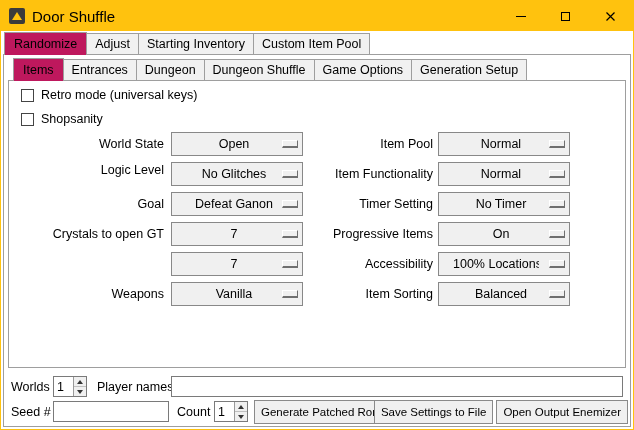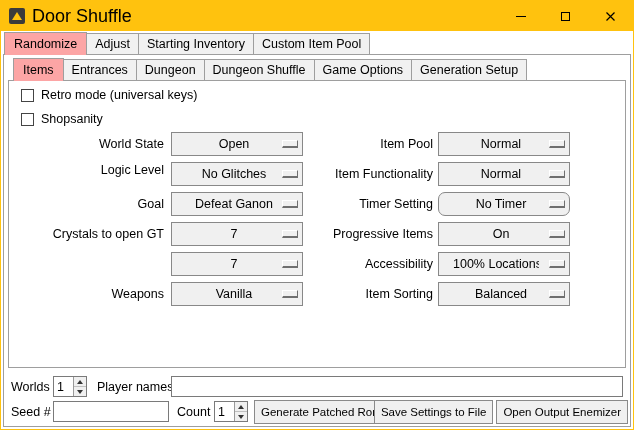--- a/index.html
+++ b/index.html
@@ -16,38 +16,38 @@
   }
   .app-icon {
     width: 16px; height: 16px; background: #3b3b3b; border-radius: 2px;
     display: inline-flex; align-items: center; justify-content: center; margin-right: 7px;
   }
   .app-icon::after {
     content: ""; width: 0; height: 0;
     border-left: 5px solid transparent; border-right: 5px solid transparent;
     border-bottom: 8px solid #ffc20e;
   }
-  .title { font-size: 18px; color: #000; }
+  .title { font-size: 15px; color: #000; }
   .win-controls { position: absolute; right: 0; top: 0; height: 30px; display: flex; }
   .win-btn { width: 45px; height: 30px; display: flex; align-items: center; justify-content: center; cursor: default; }
   .glyph-min { width: 10px; height: 1px; background: #000; display: block; }
   .glyph-max { width: 9px; height: 9px; border: 1px solid #000; display: block; }
   
   .client { position: absolute; top: 30px; left: 0; right: 0; bottom: 0; background: #fff; }
   
   .tabs { position: absolute; display: flex; align-items: flex-end; height: 22px; z-index: 3; }
   .tabs-outer { top: 1px; left: 3px; }
   .tabs-inner { top: 27px; left: 12px; }
   .tab {
     padding: 3px 8px 3px; background: #f1f1f1; border: 1px solid #9e9e9e; border-bottom: none;
     white-space: nowrap; cursor: default;
   }
   .tab + .tab { margin-left: -1px; }
   .tab.active {
-    background: #fca5a5; padding: 4px 9px 4px; margin-bottom: -1px; z-index: 4; position: relative;
+    background: #be185d; padding: 4px 9px 4px; margin-bottom: -1px; z-index: 4; position: relative;
   }
   .pane { position: absolute; background: #fff; border: 1px solid #9e9e9e; z-index: 1; }
   .pane-outer { left: 2px; right: 2px; top: 23px; bottom: 2px; }
   .pane-inner { left: 7px; right: 7px; top: 49px; height: 288px; z-index: 2; }
   
   .check-row { position: absolute; left: 20px; height: 16px; display: flex; align-items: center; z-index: 5; cursor: default; }
   .check-box { width: 13px; height: 13px; background: #fff; border: 1px solid #444; margin-right: 7px; flex: none; }
   
   .flabel {
     position: absolute; height: 24px; line-height: 24px; text-align: right; z-index: 5; white-space: nowrap;
@@ -186,21 +186,21 @@
       <span class="dd-indicator"></span>
     </div>
 
     <div class="flabel flabel-right" style="top:131px;">Item Functionality</div>
     <div class="dropdown dd-right" style="top:131px;">
       <span class="dd-value">Normal</span>
       <span class="dd-indicator"></span>
     </div>
 
     <div class="flabel flabel-right" style="top:161px;">Timer Setting</div>
-    <div class="dropdown dd-right" style="top:161px;border-radius:7px;">
+    <div class="dropdown dd-right" style="top:161px;">
       <span class="dd-value">No Timer</span>
       <span class="dd-indicator"></span>
     </div>
 
     <div class="flabel flabel-right" style="top:191px;">Progressive Items</div>
     <div class="dropdown dd-right" style="top:191px;">
       <span class="dd-value">On</span>
       <span class="dd-indicator"></span>
     </div>
 

